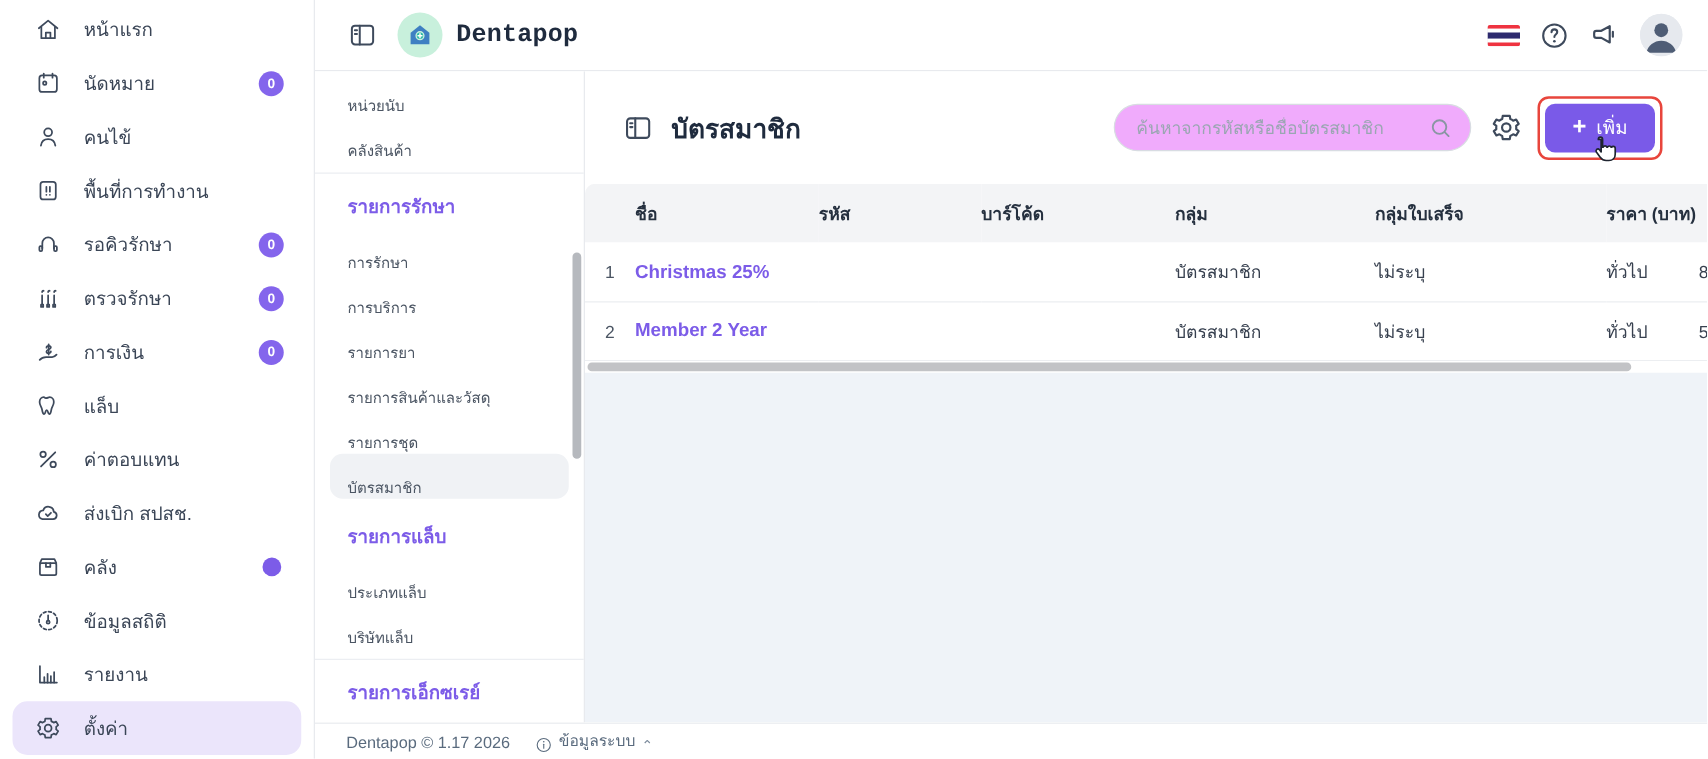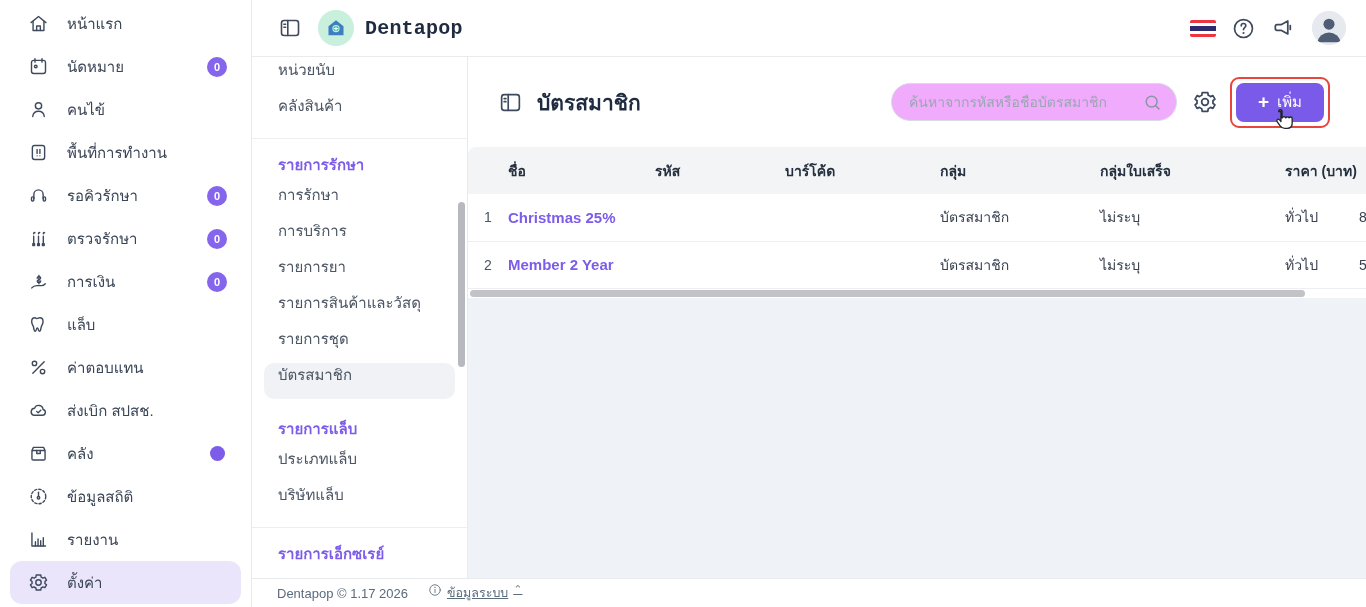--- a/index.html
+++ b/index.html
@@ -31,22 +31,22 @@
   .topbar-right { margin-left:auto; display:flex; align-items:center; gap:15px; }
   .flag { width:26px; height:17px; border-radius:2px; overflow:hidden; display:flex; flex-direction:column; box-shadow:0 0 0 1px #d8dce2 inset; }
   .flag div { width:100%; }
   .avatar { width:34px; height:34px; border-radius:50%; overflow:hidden; background:#e6e9ee; display:block; }
 
   .middle { flex:1; display:flex; overflow:hidden; }
 
   
   .submenu { width:216px; min-width:216px; background:#fff; border-right:1px solid #e8eaee;
     padding-top:1px; position:relative; }
-  .sub-item { height:36px; display:flex; align-items:flex-start; padding-left:26px;
-    font-size:15px; color:#4b5563; cursor:pointer; }
+  .sub-item { height:36px; display:flex; align-items:flex-end; padding-left:26px;
+    font-size:12px; color:#4b5563; cursor:pointer; }
   .sub-item.active { background:#f0f2f5; border-radius:10px; margin:0 12px; padding-left:14px; }
   .sub-header { height:36px; display:flex; align-items:center; padding-left:26px;
     font-size:15px; font-weight:bold; color:#7c5ce8; }
   .sub-divider { border-top:1px solid #eceef2; margin:8px 0; }
   .sub-gap { height:12px; }
   .submenu-scrollbar { position:absolute; right:2px; top:145px; width:7px; height:165px;
     background:#b6b9be; border-radius:4px; }
 
   
   .content { flex:1; background:#fff; overflow:hidden; position:relative; display:flex; flex-direction:column; }
@@ -84,21 +84,21 @@
   .price-cell .tier { }
   .price-cell .val { margin-left:41px; }
 
   .hscroll-track { height:9px; width:898px; background:#fff; position:relative; }
   .hscroll-thumb { position:absolute; left:2px; top:1px; width:835px; height:7px; background:#c2c3c6; border-radius:4px; }
   .content-rest { flex:1; background:#eff3f8; }
 
   
   .footer { height:29px; min-height:29px; background:#fff; border-top:1px solid #e8eaee;
     display:flex; align-items:center; padding-left:25px; font-size:13px; color:#5a6b7e; }
-  .footer .sysinfo { margin-left:20px; display:flex; align-items:flex-start; gap:5px; font-size:12.5px; cursor:pointer;text-decoration:underline; }
+  .footer .sysinfo { margin-left:20px; display:flex; align-items:flex-end; gap:5px; font-size:12.5px; cursor:pointer; }
   .footer svg { stroke:#5a6b7e; fill:none; stroke-width:1.5; stroke-linecap:round; }
   .caret { font-size:11px; color:#7b8a9b; }
 </style>
 </head>
 <body>
 
 <div class="app">
 
   <aside class="sidebar">
 

